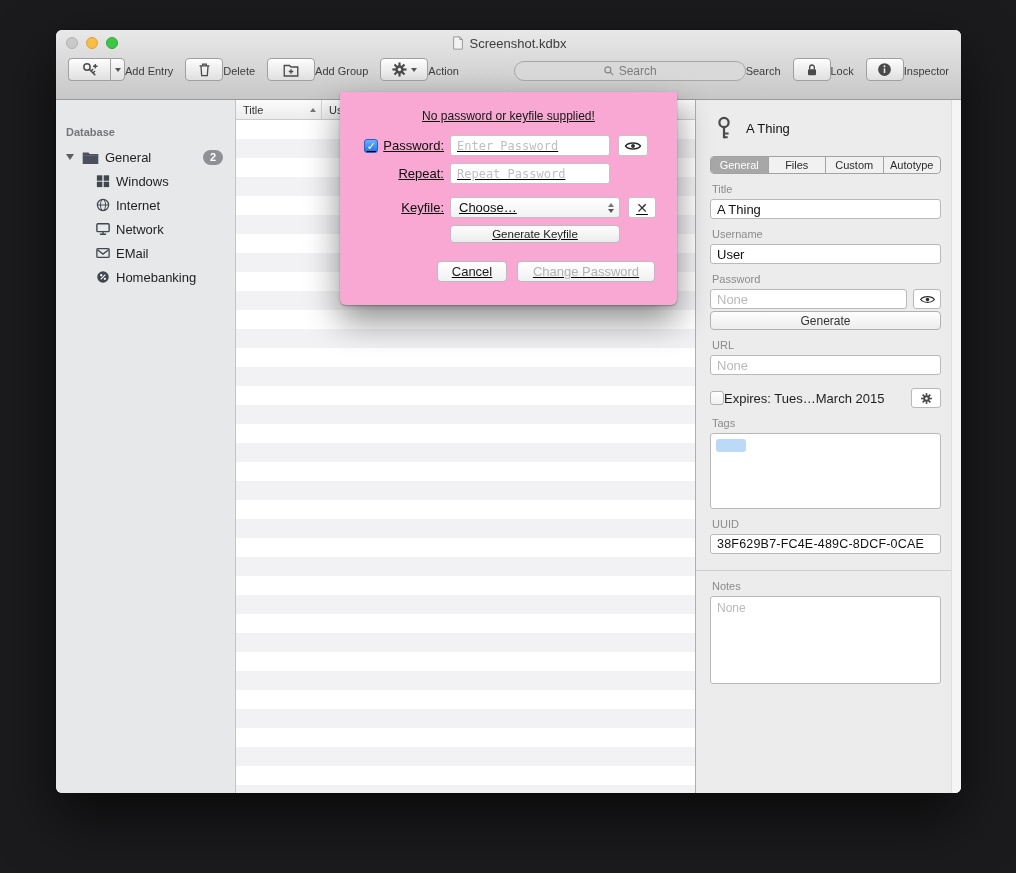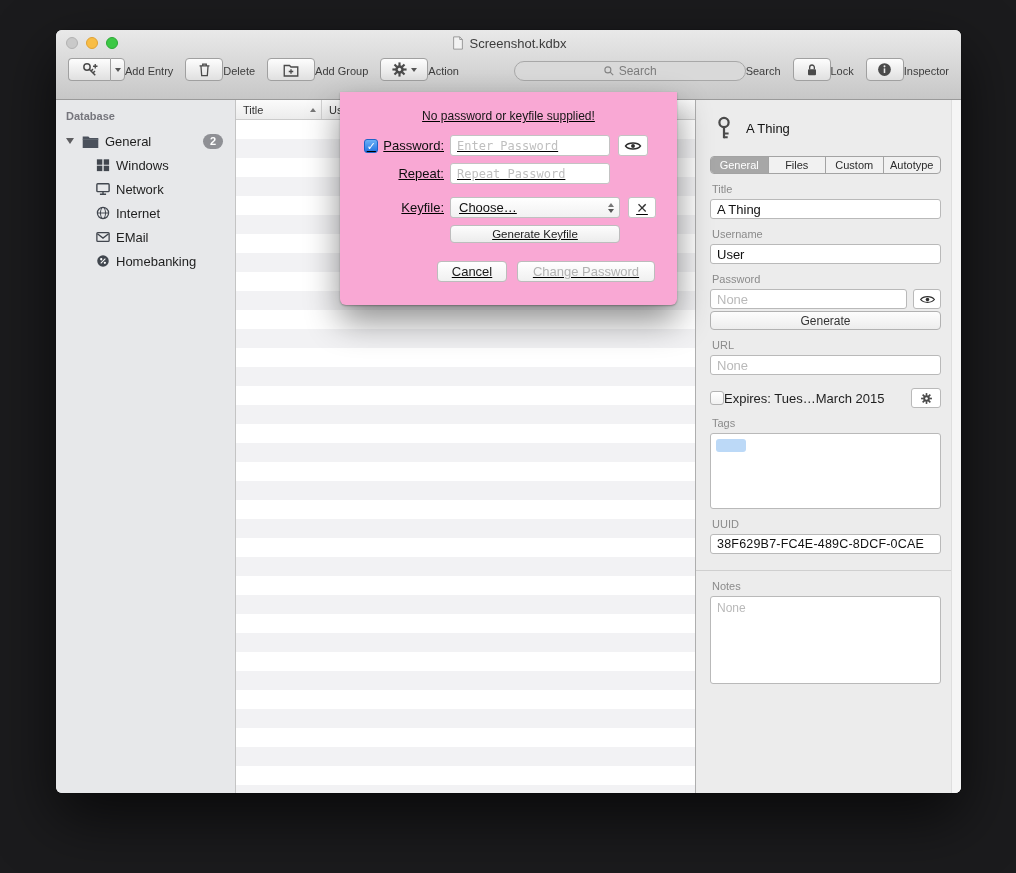--- a/index.html
+++ b/index.html
@@ -63,21 +63,21 @@
     background:#d9d9d9;
     display:flex; align-items:center; justify-content:center; gap:4px;
     font-size:12px; color:#7c7c7c;
   }
 
   
   .content { position:absolute; top:70px; left:0; right:0; bottom:0; display:flex; border-radius:0 0 6px 6px; overflow:hidden; }
 
   .sidebar {
     width:180px; background:#e7e8ea; border-right:1px solid #c4c4c4;
-    padding-top:10px; flex:none;
+    padding-top:26px; flex:none;
   }
   .side-header { font-size:11px; font-weight:bold; color:#75757c; padding:0 0 7px 10px; }
   .side-row { height:24px; display:flex; align-items:center; gap:6px; font-size:13px; color:#1e1e1e; padding-left:10px; }
   .side-row.child { padding-left:40px; }
   .disclosure { width:0; height:0; border-left:4.5px solid transparent; border-right:4.5px solid transparent; border-top:6px solid #5d5d60; margin-right:2px; }
   .badge {
     margin-left:auto; margin-right:12px; background:#8f9095; color:#fff;
     font-size:11px; font-weight:bold; border-radius:9px; padding:1px 7px; line-height:13px;
   }
   .side-icon { flex:none; display:flex; }
@@ -344,37 +344,37 @@
               <rect x="1" y="8.8" width="6.2" height="6.2" fill="#41464e"></rect>
               <rect x="8.8" y="8.8" width="6.2" height="6.2" fill="#41464e"></rect>
             </svg>
         </span>
         <span>Windows</span>
       </div>
 
       <div class="side-row child">
         <span class="side-icon">
           <svg width="14" height="14" viewBox="0 0 16 16">
+              <circle cx="8" cy="8" r="6.4" fill="none" stroke="#41464e" stroke-width="1.4"></circle>
+              <ellipse cx="8" cy="8" rx="2.9" ry="6.4" fill="none" stroke="#41464e" stroke-width="1.1"></ellipse>
+              <line x1="1.6" y1="8" x2="14.4" y2="8" stroke="#41464e" stroke-width="1.1"></line>
+            </svg>
+        </span>
+        <span>Internet</span>
+      </div>
+
+      <div class="side-row child">
+        <span class="side-icon">
+          <svg width="14" height="14" viewBox="0 0 16 16">
               <rect x="1" y="2" width="14" height="9" rx="1" fill="none" stroke="#41464e" stroke-width="1.6"></rect>
               <line x1="8" y1="11" x2="8" y2="13.6" stroke="#41464e" stroke-width="1.6"></line>
               <line x1="4.5" y1="14" x2="11.5" y2="14" stroke="#41464e" stroke-width="1.6"></line>
             </svg>
         </span>
         <span>Network</span>
-      </div>
-
-      <div class="side-row child">
-        <span class="side-icon">
-          <svg width="14" height="14" viewBox="0 0 16 16">
-              <circle cx="8" cy="8" r="6.4" fill="none" stroke="#41464e" stroke-width="1.4"></circle>
-              <ellipse cx="8" cy="8" rx="2.9" ry="6.4" fill="none" stroke="#41464e" stroke-width="1.1"></ellipse>
-              <line x1="1.6" y1="8" x2="14.4" y2="8" stroke="#41464e" stroke-width="1.1"></line>
-            </svg>
-        </span>
-        <span>Internet</span>
       </div>
 
       <div class="side-row child">
         <span class="side-icon">
           <svg width="14" height="14" viewBox="0 0 16 16">
               <rect x="1" y="3" width="14" height="10" rx="1" fill="none" stroke="#41464e" stroke-width="1.5"></rect>
               <path d="M1.6 4.2 8 9.2l6.4-5" fill="none" stroke="#41464e" stroke-width="1.5"></path>
             </svg>
         </span>
         <span>EMail</span>

